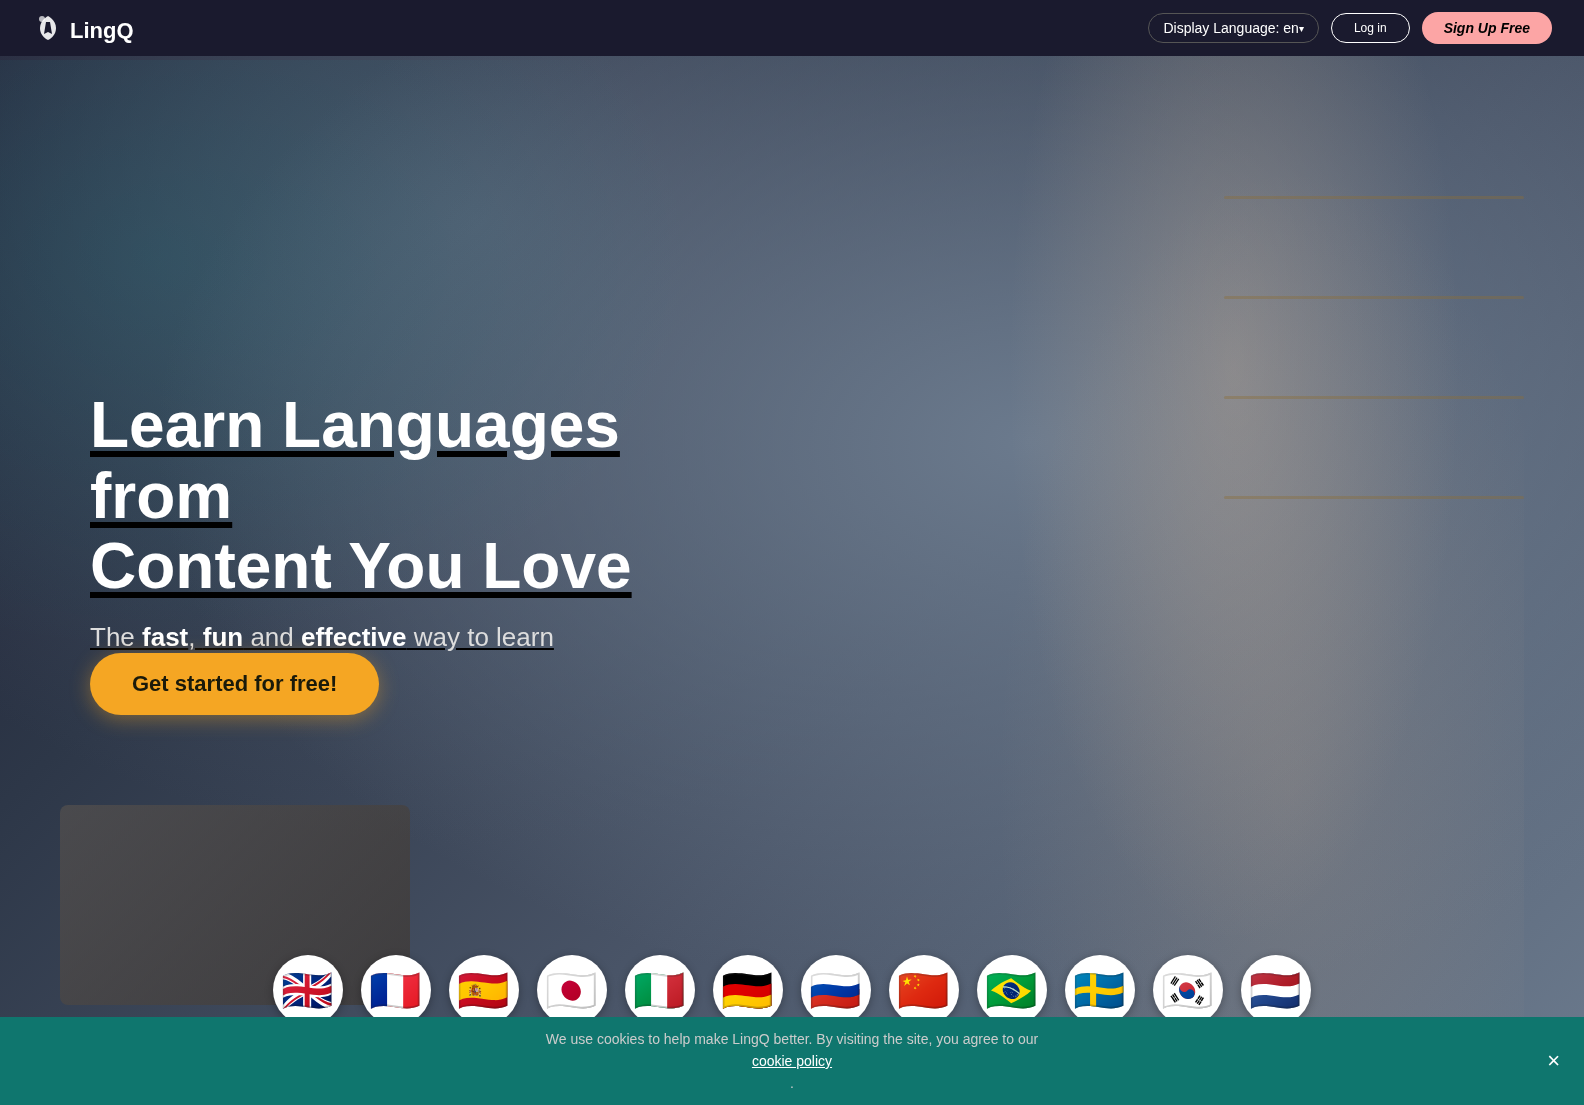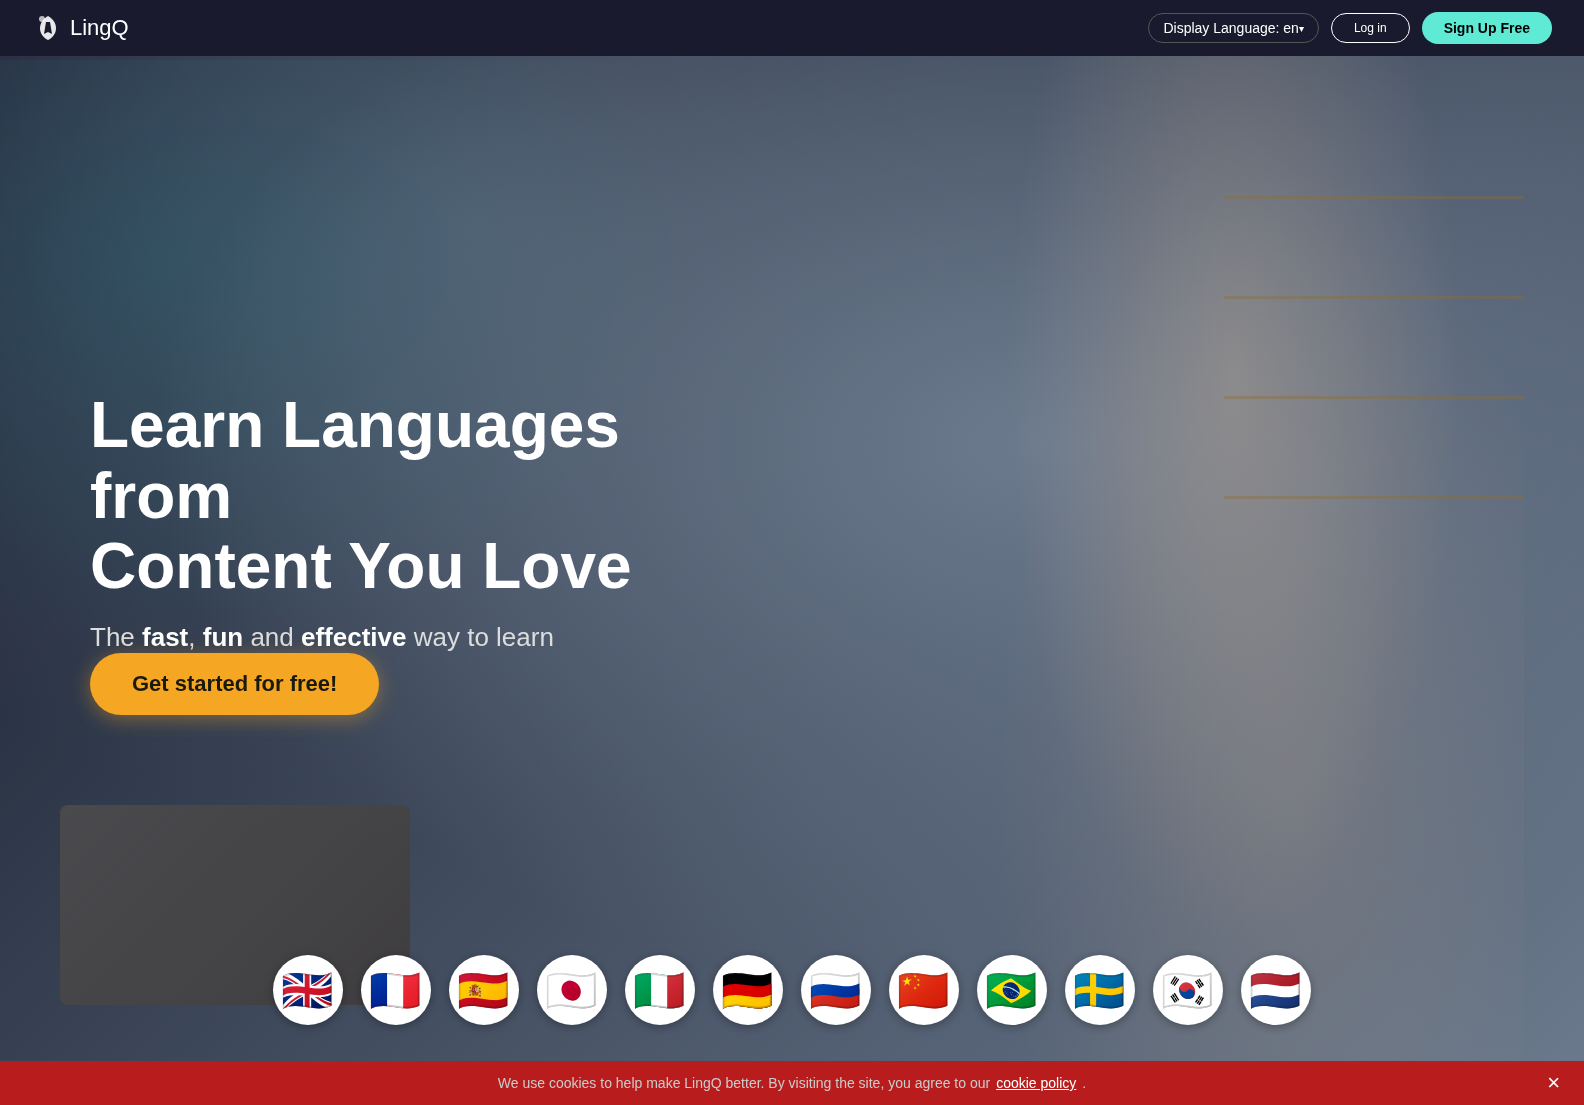--- a/index.html
+++ b/index.html
@@ -6,43 +6,43 @@
     body { font-family: -apple-system, BlinkMacSystemFont, 'Segoe UI', sans-serif; width: 1584px; overflow-x: hidden; }
 
     
     .navbar {
       position: fixed; top: 0; left: 0; right: 0; z-index: 100;
       background: #1a1a2e;
       display: flex; align-items: center; justify-content: space-between;
       padding: 0 32px; height: 56px;
     }
     .nav-logo {
-      display: flex; align-items: center; gap: 6px;
-      color: #fff; font-size: 22px; font-weight: 400; text-decoration: none;
+      display: flex; align-items: flex-end; gap: 6px;
+      color: #fff; font-size: 22px; font-weight: 700; text-decoration: none;
     }
     .logo-icon {
       width: 32px; height: 32px;
     }
     .nav-right { display: flex; align-items: center; gap: 12px; }
     .lang-selector {
       display: flex; align-items: center; 
       border: 1px solid #555; border-radius: 20px;
       padding: 6px 14px; color: #fff; font-size: 14px;
       cursor: pointer; background: transparent;
     }
     .lang-selector .chevron { font-size: 10px; }
     .login-btn {
       border: 1px solid #fff; border-radius: 20px;
       padding: 7px 22px; color: #fff; font-size: 12px;
       cursor: pointer; background: transparent;
     }
     .signup-btn {
       border: none; border-radius: 20px;
       padding: 8px 22px; color: #000; font-size: 14px; font-weight: 600;
-      cursor: pointer; background: #5eead4;
+      cursor: pointer; background: #fca5a5; font-style: italic;
     }
 
     
     .hero {
       width: 100%; height: 1105px; position: relative;
       background: linear-gradient(to right, rgba(0,0,0,0.7) 40%, rgba(0,0,0,0.1) 80%),
         #2d3040;
       overflow: hidden;
       display: flex; align-items: center;
     }
@@ -54,21 +54,21 @@
         linear-gradient(135deg, #1a1a2e 0%, #2d3748 30%, #4a5568 60%, #6b7a8d 100%);
     }
     
     .hero-graffiti {
       position: absolute; left: 0; top: 60px; width: 50%; height: 60%;
       background: radial-gradient(ellipse at 20% 30%, rgba(0,180,180,0.12) 0%, transparent 60%);
     }
 
     .hero-content {
       position: relative; z-index: 2;
-      padding: 0 0 0 90px; max-width: 700px;
+      padding: 0 0 0 90px; max-width: 700px; text-decoration: underline;
     }
     .hero-title {
       font-size: 64px; font-weight: 800; color: #fff;
       line-height: 1.1; margin-bottom: 20px;
     }
     .hero-subtitle {
       font-size: 26px; color: #ddd; font-weight: 400;
     }
     .hero-subtitle b { color: #fff; font-weight: 700; }
     .cta-btn {
@@ -91,23 +91,23 @@
       overflow: hidden; display: flex; align-items: center; justify-content: center;
       font-size: 42px; cursor: pointer;
       box-shadow: 0 2px 8px rgba(0,0,0,0.3);
       border: 2px solid rgba(255,255,255,0.2);
       background: #fff;
     }
 
     
     .cookie-banner {
       position: fixed; bottom: 0; left: 0; right: 0; z-index: 200;
-      background: #b91c1c; color: #ccc;
+      background: #0f766e; color: #ccc;
       display: flex; align-items: center; justify-content: center;
-      padding: 14px 32px; font-size: 14px; gap: 6px;
+      padding: 14px 32px; font-size: 14px; gap: 6px; flex-direction: column;
     }
     .cookie-link { color: #fff; cursor: pointer; }
     .cookie-close {
       position: absolute; right: 24px;
       background: none; border: none; color: #fff; font-size: 22px; cursor: pointer;
     }
 
     
     .person-area {
       position: absolute; right: 60px; top: 56px; bottom: 0; width: 580px;

